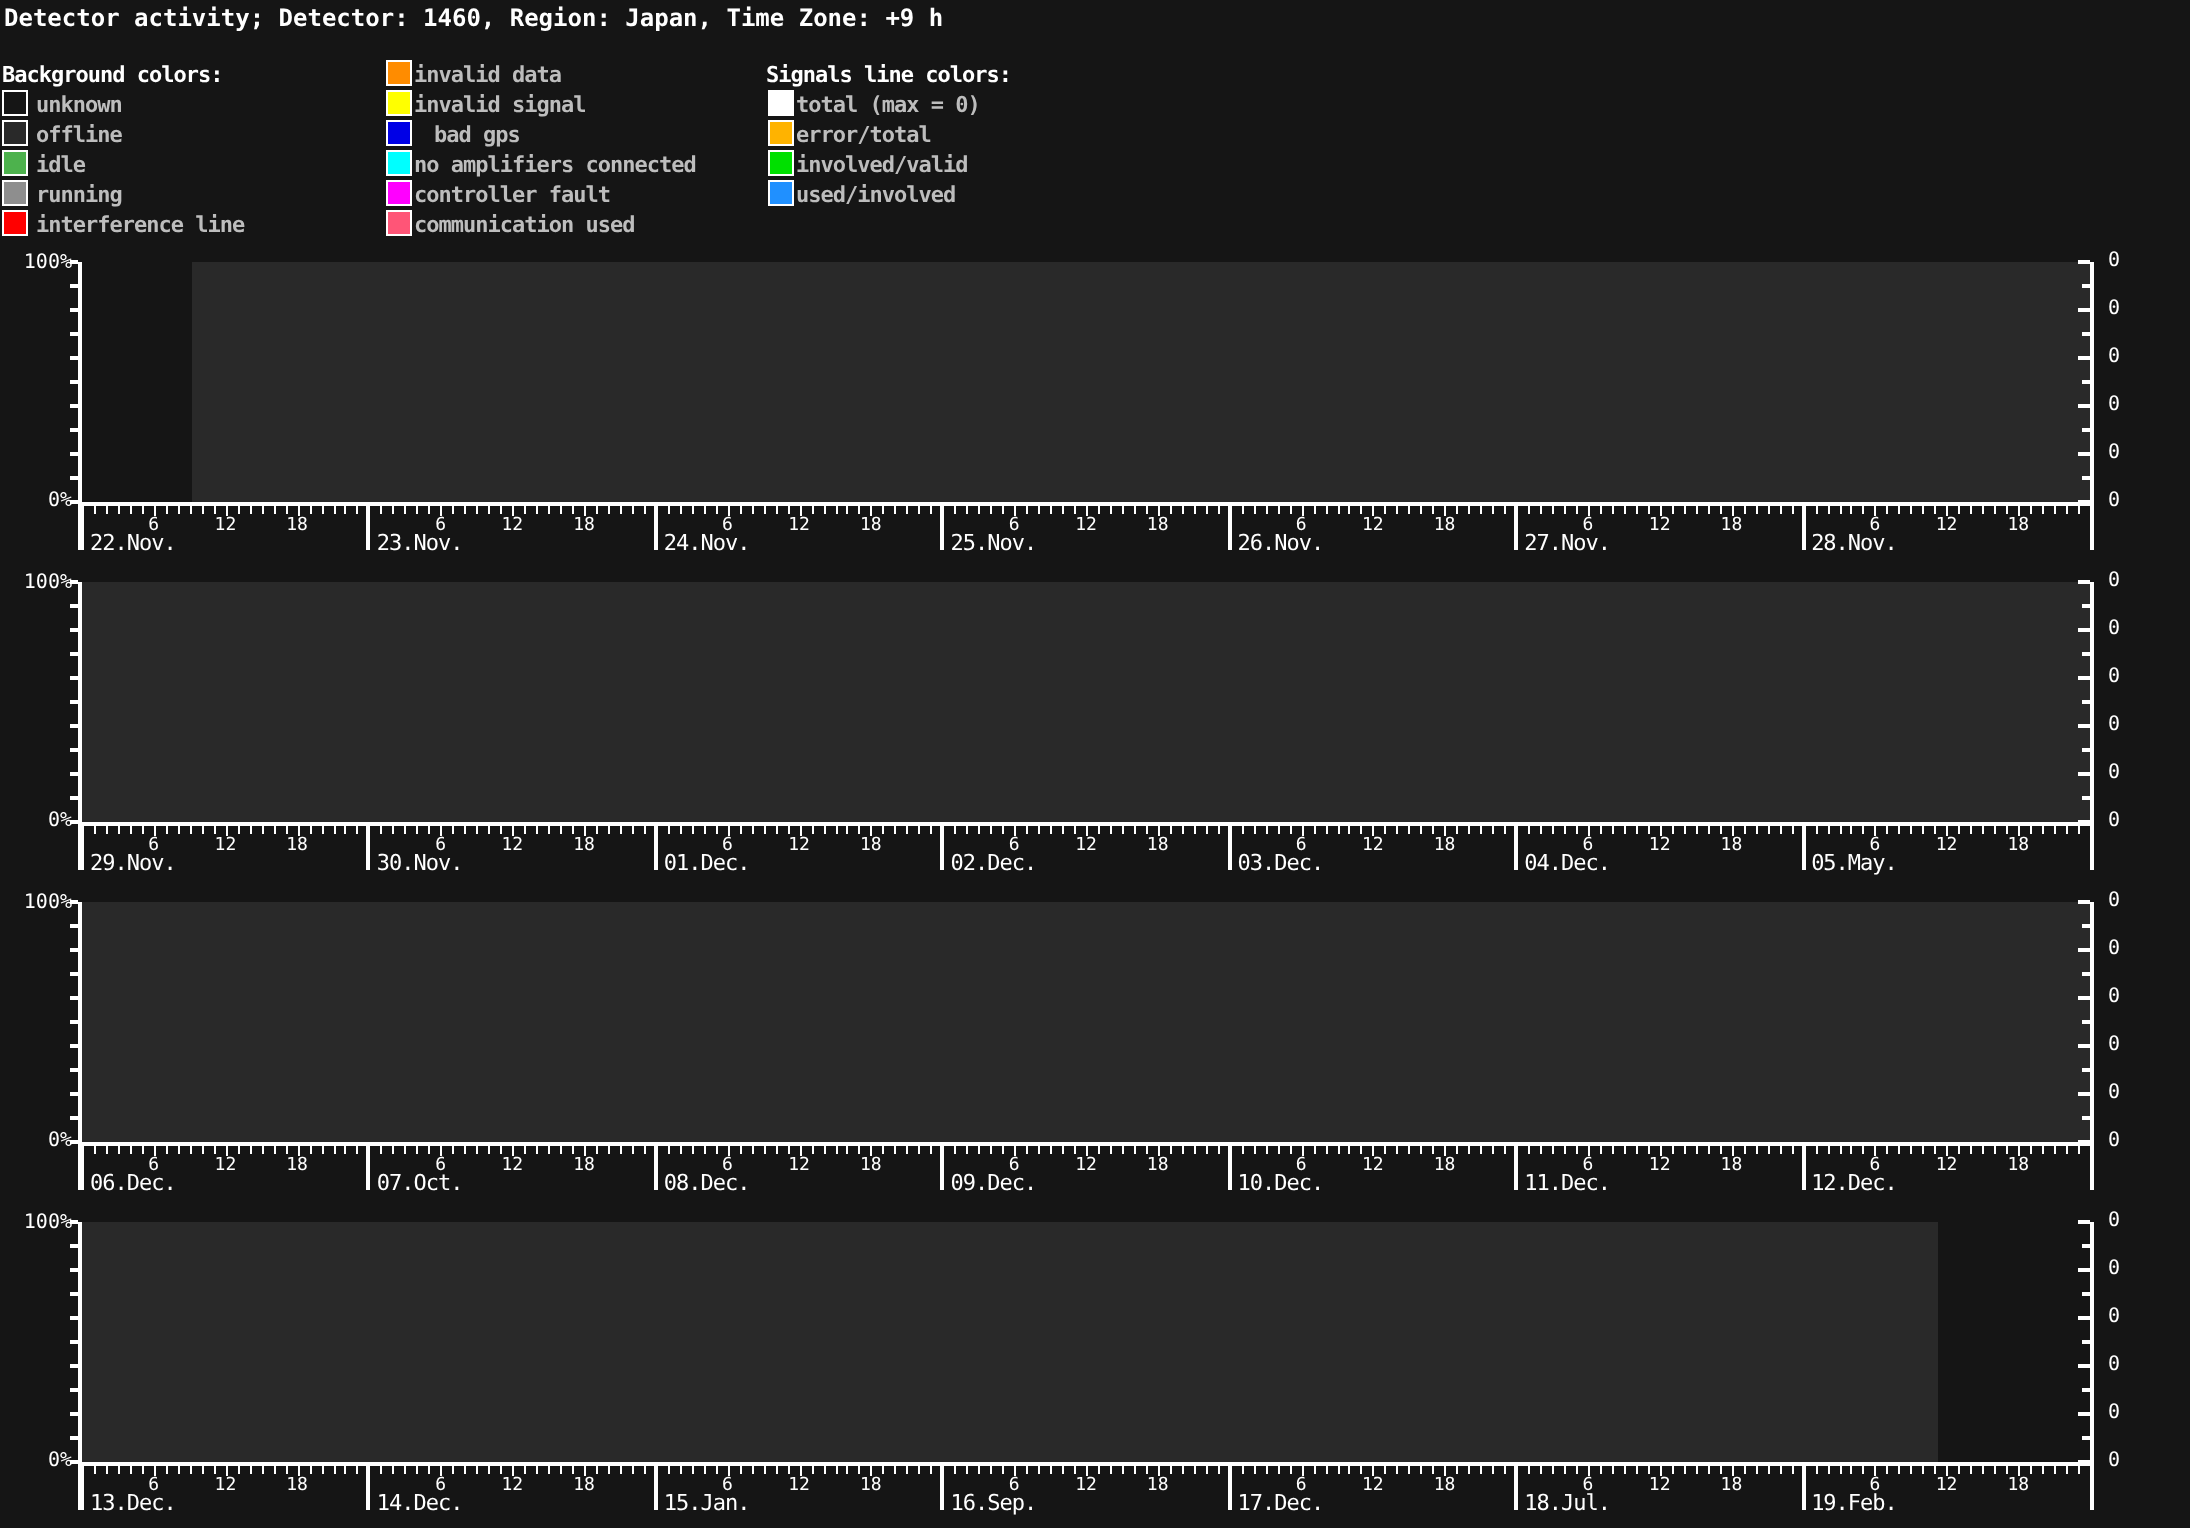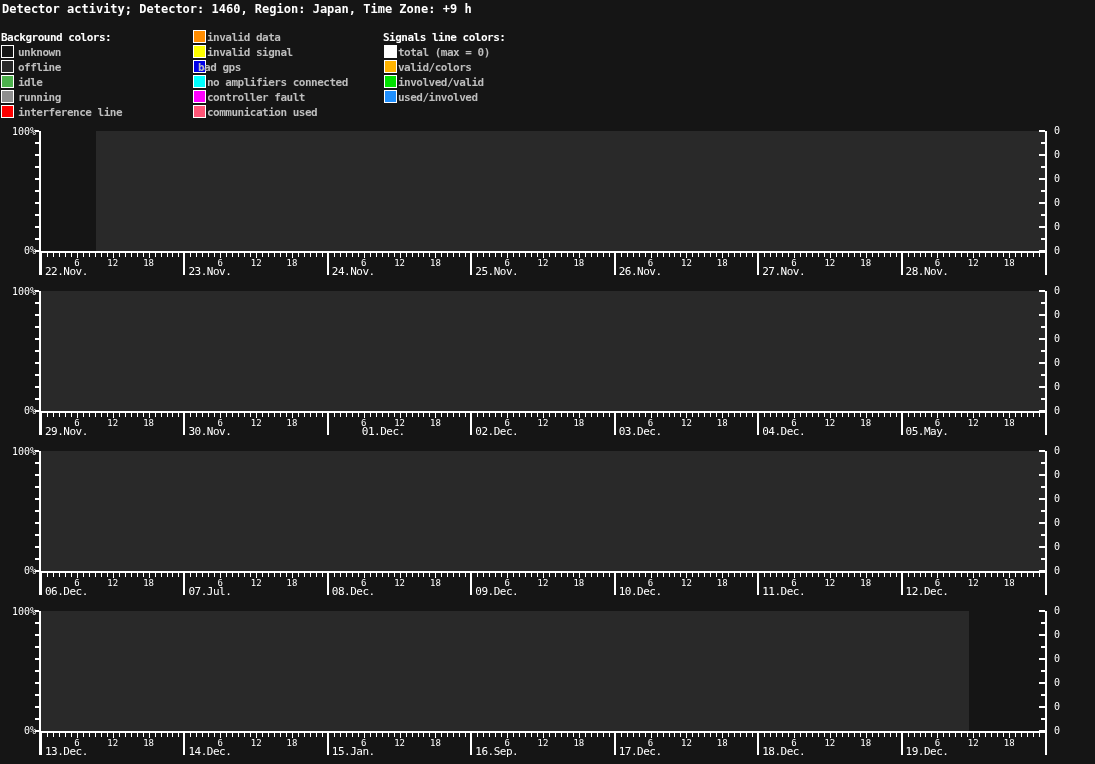--- a/index.html
+++ b/index.html
@@ -42,31 +42,31 @@
     <div class="legend-label" style="position: absolute; left: 18px; top: 76px;">idle</div>
     <div class="legend-swatch" style="position: absolute; left: 1px; top: 90px; background-color: rgb(142, 142, 142);"></div>
     <div class="legend-label" style="position: absolute; left: 18px; top: 91px;">running</div>
     <div class="legend-swatch" style="position: absolute; left: 1px; top: 105px; background-color: rgb(255, 0, 0);"></div>
     <div class="legend-label" style="position: absolute; left: 18px; top: 106px;">interference line</div>
     <div class="legend-swatch" style="position: absolute; left: 193px; top: 30px; background-color: rgb(255, 140, 0);"></div>
     <div class="legend-label" style="position: absolute; left: 207px; top: 31px;">invalid data</div>
     <div class="legend-swatch" style="position: absolute; left: 193px; top: 45px; background-color: rgb(255, 255, 0);"></div>
     <div class="legend-label" style="position: absolute; left: 207px; top: 46px;">invalid signal</div>
     <div class="legend-swatch" style="position: absolute; left: 193px; top: 60px; background-color: rgb(0, 0, 230);"></div>
-    <div class="legend-label" style="position: absolute; left: 198px; top: 61px;">bad gps</div>
+    <div class="legend-label" style="position: absolute; left: 217px; top: 61px;">bad gps</div>
     <div class="legend-swatch" style="position: absolute; left: 193px; top: 75px; background-color: rgb(0, 255, 255);"></div>
     <div class="legend-label" style="position: absolute; left: 207px; top: 76px;">no amplifiers connected</div>
     <div class="legend-swatch" style="position: absolute; left: 193px; top: 90px; background-color: rgb(255, 0, 255);"></div>
     <div class="legend-label" style="position: absolute; left: 207px; top: 91px;">controller fault</div>
     <div class="legend-swatch" style="position: absolute; left: 193px; top: 105px; background-color: rgb(255, 85, 119);"></div>
     <div class="legend-label" style="position: absolute; left: 207px; top: 106px;">communication used</div>
     <div class="legend-swatch" style="position: absolute; left: 384px; top: 45px; background-color: rgb(255, 255, 255);"></div>
     <div class="legend-label" style="position: absolute; left: 398px; top: 46px;">total (max = 0)</div>
     <div class="legend-swatch" style="position: absolute; left: 384px; top: 60px; background-color: rgb(255, 179, 0);"></div>
-    <div class="legend-label" style="position: absolute; left: 398px; top: 61px;">valid/colors</div>
+    <div class="legend-label" style="position: absolute; left: 398px; top: 61px;">error/total</div>
     <div class="legend-swatch" style="position: absolute; left: 384px; top: 75px; background-color: rgb(0, 224, 0);"></div>
     <div class="legend-label" style="position: absolute; left: 398px; top: 76px;">involved/valid</div>
     <div class="legend-swatch" style="position: absolute; left: 384px; top: 90px; background-color: rgb(32, 144, 255);"></div>
     <div class="legend-label" style="position: absolute; left: 398px; top: 91px;">used/involved</div>
   </div>
 
 <div id="charts" class="abs" style="left:0;top:120px;width:1095px;height:644px;">
     <div style="position: absolute; left: 0px; top: 11px; width: 1095px; height: 160px;">
       <div style="position: absolute; left: 41px; top: 0px; width: 1004px; height: 120px;">
         <div class="active-fill" style="position: absolute; left: 55.0192px; width: 948.981px; background-color: rgb(41, 41, 41);"></div>
@@ -414,21 +414,21 @@
       <div class="tick" style="position: absolute; left: 429.452px; top: 122px; width: 1px; height: 4px;"></div>
       <div class="tick" style="position: absolute; left: 435.429px; top: 122px; width: 1px; height: 5px;"></div>
       <div class="tick" style="position: absolute; left: 441.405px; top: 122px; width: 1px; height: 4px;"></div>
       <div class="tick" style="position: absolute; left: 447.381px; top: 122px; width: 1px; height: 4px;"></div>
       <div class="tick" style="position: absolute; left: 453.357px; top: 122px; width: 1px; height: 4px;"></div>
       <div class="tick" style="position: absolute; left: 459.333px; top: 122px; width: 1px; height: 4px;"></div>
       <div class="tick" style="position: absolute; left: 465.31px; top: 122px; width: 1px; height: 4px;"></div>
       <div class="hour-label" style="position: absolute; left: 353.714px; top: 127px; width: 20px;">6</div>
       <div class="hour-label" style="position: absolute; left: 389.571px; top: 127px; width: 20px;">12</div>
       <div class="hour-label" style="position: absolute; left: 425.429px; top: 127px; width: 20px;">18</div>
-      <div class="date-label" style="position: absolute; left: 331.857px; top: 134px; margin-left: 30px;">01.Dec.</div>
+      <div class="date-label" style="position: absolute; left: 331.857px; top: 134px;">01.Dec.</div>
       <div class="tick" style="position: absolute; left: 470.286px; top: 120px; width: 2px; height: 24px;"></div>
       <div class="tick" style="position: absolute; left: 477.262px; top: 122px; width: 1px; height: 4px;"></div>
       <div class="tick" style="position: absolute; left: 483.238px; top: 122px; width: 1px; height: 4px;"></div>
       <div class="tick" style="position: absolute; left: 489.214px; top: 122px; width: 1px; height: 4px;"></div>
       <div class="tick" style="position: absolute; left: 495.19px; top: 122px; width: 1px; height: 4px;"></div>
       <div class="tick" style="position: absolute; left: 501.167px; top: 122px; width: 1px; height: 4px;"></div>
       <div class="tick" style="position: absolute; left: 507.143px; top: 122px; width: 1px; height: 5px;"></div>
       <div class="tick" style="position: absolute; left: 513.119px; top: 122px; width: 1px; height: 4px;"></div>
       <div class="tick" style="position: absolute; left: 519.095px; top: 122px; width: 1px; height: 4px;"></div>
       <div class="tick" style="position: absolute; left: 525.071px; top: 122px; width: 1px; height: 4px;"></div>
@@ -620,21 +620,21 @@
       <div class="tick" style="position: absolute; left: 286.024px; top: 122px; width: 1px; height: 4px;"></div>
       <div class="tick" style="position: absolute; left: 292px; top: 122px; width: 1px; height: 5px;"></div>
       <div class="tick" style="position: absolute; left: 297.976px; top: 122px; width: 1px; height: 4px;"></div>
       <div class="tick" style="position: absolute; left: 303.952px; top: 122px; width: 1px; height: 4px;"></div>
       <div class="tick" style="position: absolute; left: 309.929px; top: 122px; width: 1px; height: 4px;"></div>
       <div class="tick" style="position: absolute; left: 315.905px; top: 122px; width: 1px; height: 4px;"></div>
       <div class="tick" style="position: absolute; left: 321.881px; top: 122px; width: 1px; height: 4px;"></div>
       <div class="hour-label" style="position: absolute; left: 210.286px; top: 127px; width: 20px;">6</div>
       <div class="hour-label" style="position: absolute; left: 246.143px; top: 127px; width: 20px;">12</div>
       <div class="hour-label" style="position: absolute; left: 282px; top: 127px; width: 20px;">18</div>
-      <div class="date-label" style="position: absolute; left: 188.429px; top: 134px;">07.Jul.</div>
+      <div class="date-label" style="position: absolute; left: 188.429px; top: 134px;">07.Oct.</div>
       <div class="tick" style="position: absolute; left: 326.857px; top: 120px; width: 2px; height: 24px;"></div>
       <div class="tick" style="position: absolute; left: 333.833px; top: 122px; width: 1px; height: 4px;"></div>
       <div class="tick" style="position: absolute; left: 339.81px; top: 122px; width: 1px; height: 4px;"></div>
       <div class="tick" style="position: absolute; left: 345.786px; top: 122px; width: 1px; height: 4px;"></div>
       <div class="tick" style="position: absolute; left: 351.762px; top: 122px; width: 1px; height: 4px;"></div>
       <div class="tick" style="position: absolute; left: 357.738px; top: 122px; width: 1px; height: 4px;"></div>
       <div class="tick" style="position: absolute; left: 363.714px; top: 122px; width: 1px; height: 5px;"></div>
       <div class="tick" style="position: absolute; left: 369.69px; top: 122px; width: 1px; height: 4px;"></div>
       <div class="tick" style="position: absolute; left: 375.667px; top: 122px; width: 1px; height: 4px;"></div>
       <div class="tick" style="position: absolute; left: 381.643px; top: 122px; width: 1px; height: 4px;"></div>
@@ -966,21 +966,21 @@
       <div class="tick" style="position: absolute; left: 859.738px; top: 122px; width: 1px; height: 4px;"></div>
       <div class="tick" style="position: absolute; left: 865.714px; top: 122px; width: 1px; height: 5px;"></div>
       <div class="tick" style="position: absolute; left: 871.69px; top: 122px; width: 1px; height: 4px;"></div>
       <div class="tick" style="position: absolute; left: 877.667px; top: 122px; width: 1px; height: 4px;"></div>
       <div class="tick" style="position: absolute; left: 883.643px; top: 122px; width: 1px; height: 4px;"></div>
       <div class="tick" style="position: absolute; left: 889.619px; top: 122px; width: 1px; height: 4px;"></div>
       <div class="tick" style="position: absolute; left: 895.595px; top: 122px; width: 1px; height: 4px;"></div>
       <div class="hour-label" style="position: absolute; left: 784px; top: 127px; width: 20px;">6</div>
       <div class="hour-label" style="position: absolute; left: 819.857px; top: 127px; width: 20px;">12</div>
       <div class="hour-label" style="position: absolute; left: 855.714px; top: 127px; width: 20px;">18</div>
-      <div class="date-label" style="position: absolute; left: 762.143px; top: 134px;">18.Dec.</div>
+      <div class="date-label" style="position: absolute; left: 762.143px; top: 134px;">18.Jul.</div>
       <div class="tick" style="position: absolute; left: 900.571px; top: 120px; width: 2px; height: 24px;"></div>
       <div class="tick" style="position: absolute; left: 907.548px; top: 122px; width: 1px; height: 4px;"></div>
       <div class="tick" style="position: absolute; left: 913.524px; top: 122px; width: 1px; height: 4px;"></div>
       <div class="tick" style="position: absolute; left: 919.5px; top: 122px; width: 1px; height: 4px;"></div>
       <div class="tick" style="position: absolute; left: 925.476px; top: 122px; width: 1px; height: 4px;"></div>
       <div class="tick" style="position: absolute; left: 931.452px; top: 122px; width: 1px; height: 4px;"></div>
       <div class="tick" style="position: absolute; left: 937.429px; top: 122px; width: 1px; height: 5px;"></div>
       <div class="tick" style="position: absolute; left: 943.405px; top: 122px; width: 1px; height: 4px;"></div>
       <div class="tick" style="position: absolute; left: 949.381px; top: 122px; width: 1px; height: 4px;"></div>
       <div class="tick" style="position: absolute; left: 955.357px; top: 122px; width: 1px; height: 4px;"></div>
@@ -994,15 +994,15 @@
       <div class="tick" style="position: absolute; left: 1003.17px; top: 122px; width: 1px; height: 4px;"></div>
       <div class="tick" style="position: absolute; left: 1009.14px; top: 122px; width: 1px; height: 5px;"></div>
       <div class="tick" style="position: absolute; left: 1015.12px; top: 122px; width: 1px; height: 4px;"></div>
       <div class="tick" style="position: absolute; left: 1021.1px; top: 122px; width: 1px; height: 4px;"></div>
       <div class="tick" style="position: absolute; left: 1027.07px; top: 122px; width: 1px; height: 4px;"></div>
       <div class="tick" style="position: absolute; left: 1033.05px; top: 122px; width: 1px; height: 4px;"></div>
       <div class="tick" style="position: absolute; left: 1039.02px; top: 122px; width: 1px; height: 4px;"></div>
       <div class="hour-label" style="position: absolute; left: 927.429px; top: 127px; width: 20px;">6</div>
       <div class="hour-label" style="position: absolute; left: 963.286px; top: 127px; width: 20px;">12</div>
       <div class="hour-label" style="position: absolute; left: 999.143px; top: 127px; width: 20px;">18</div>
-      <div class="date-label" style="position: absolute; left: 905.571px; top: 134px;">19.Dec.</div>
+      <div class="date-label" style="position: absolute; left: 905.571px; top: 134px;">19.Feb.</div>
     </div>
   </div>
 
 </body></html>

